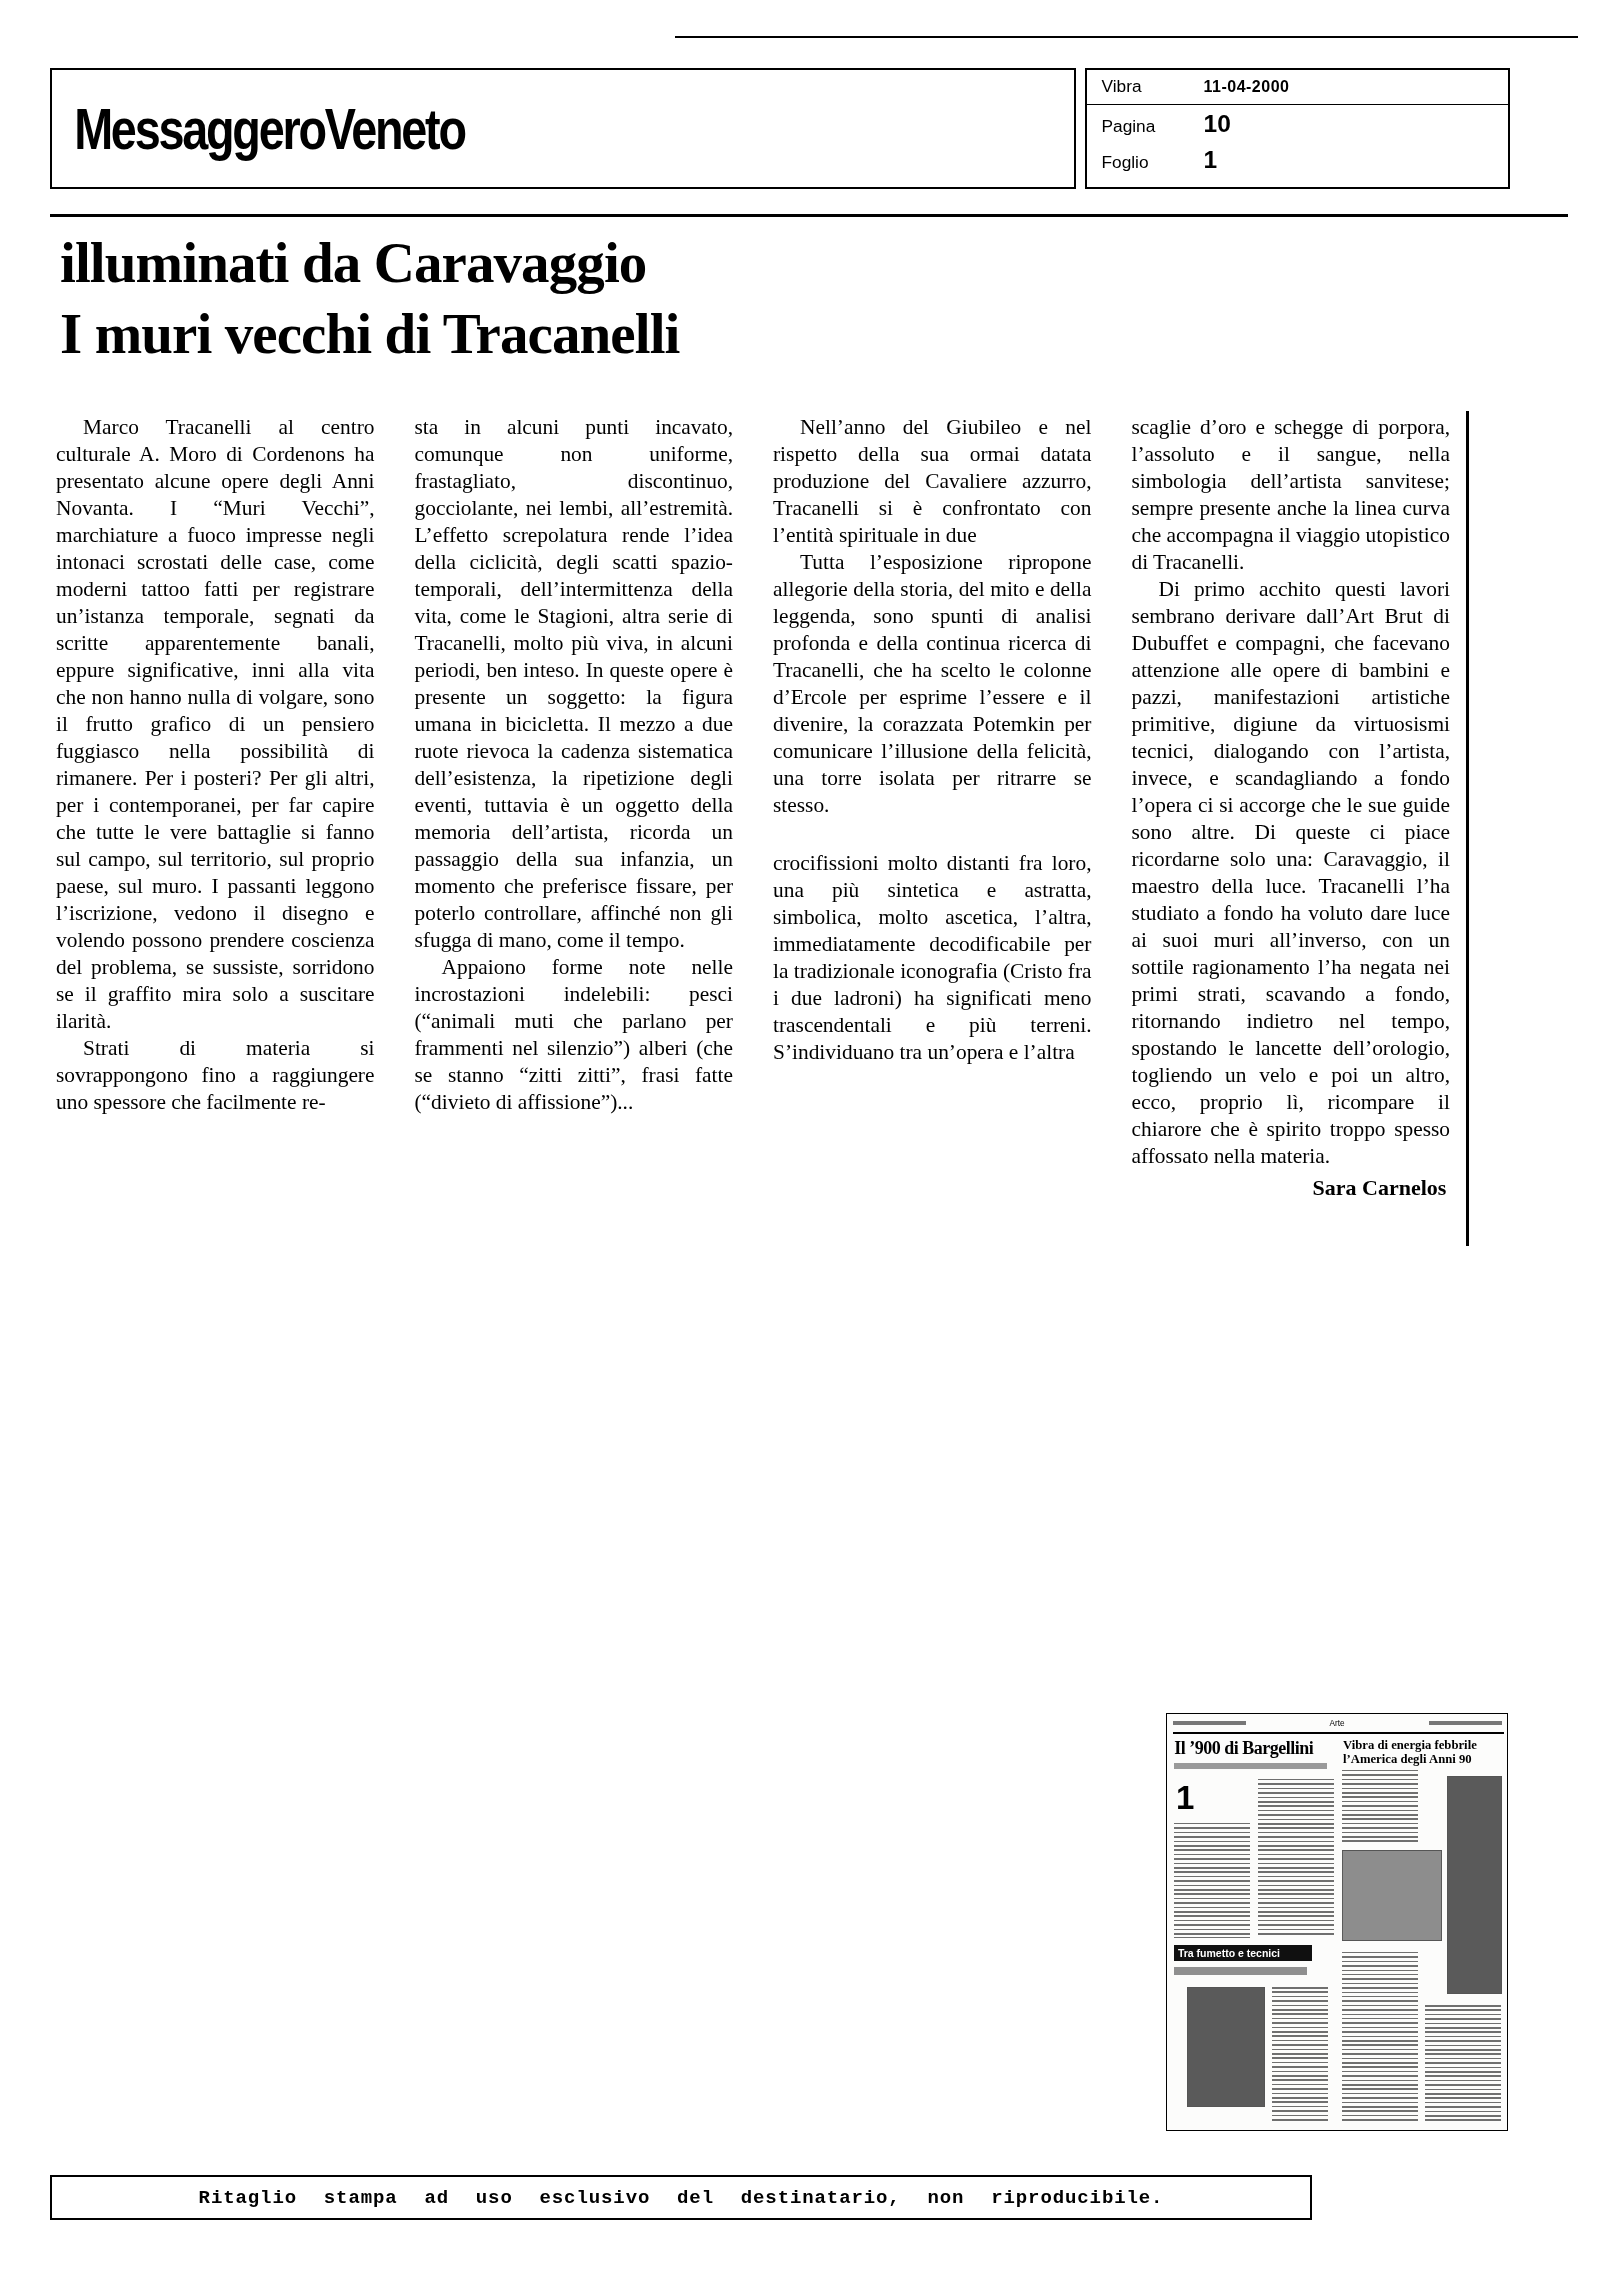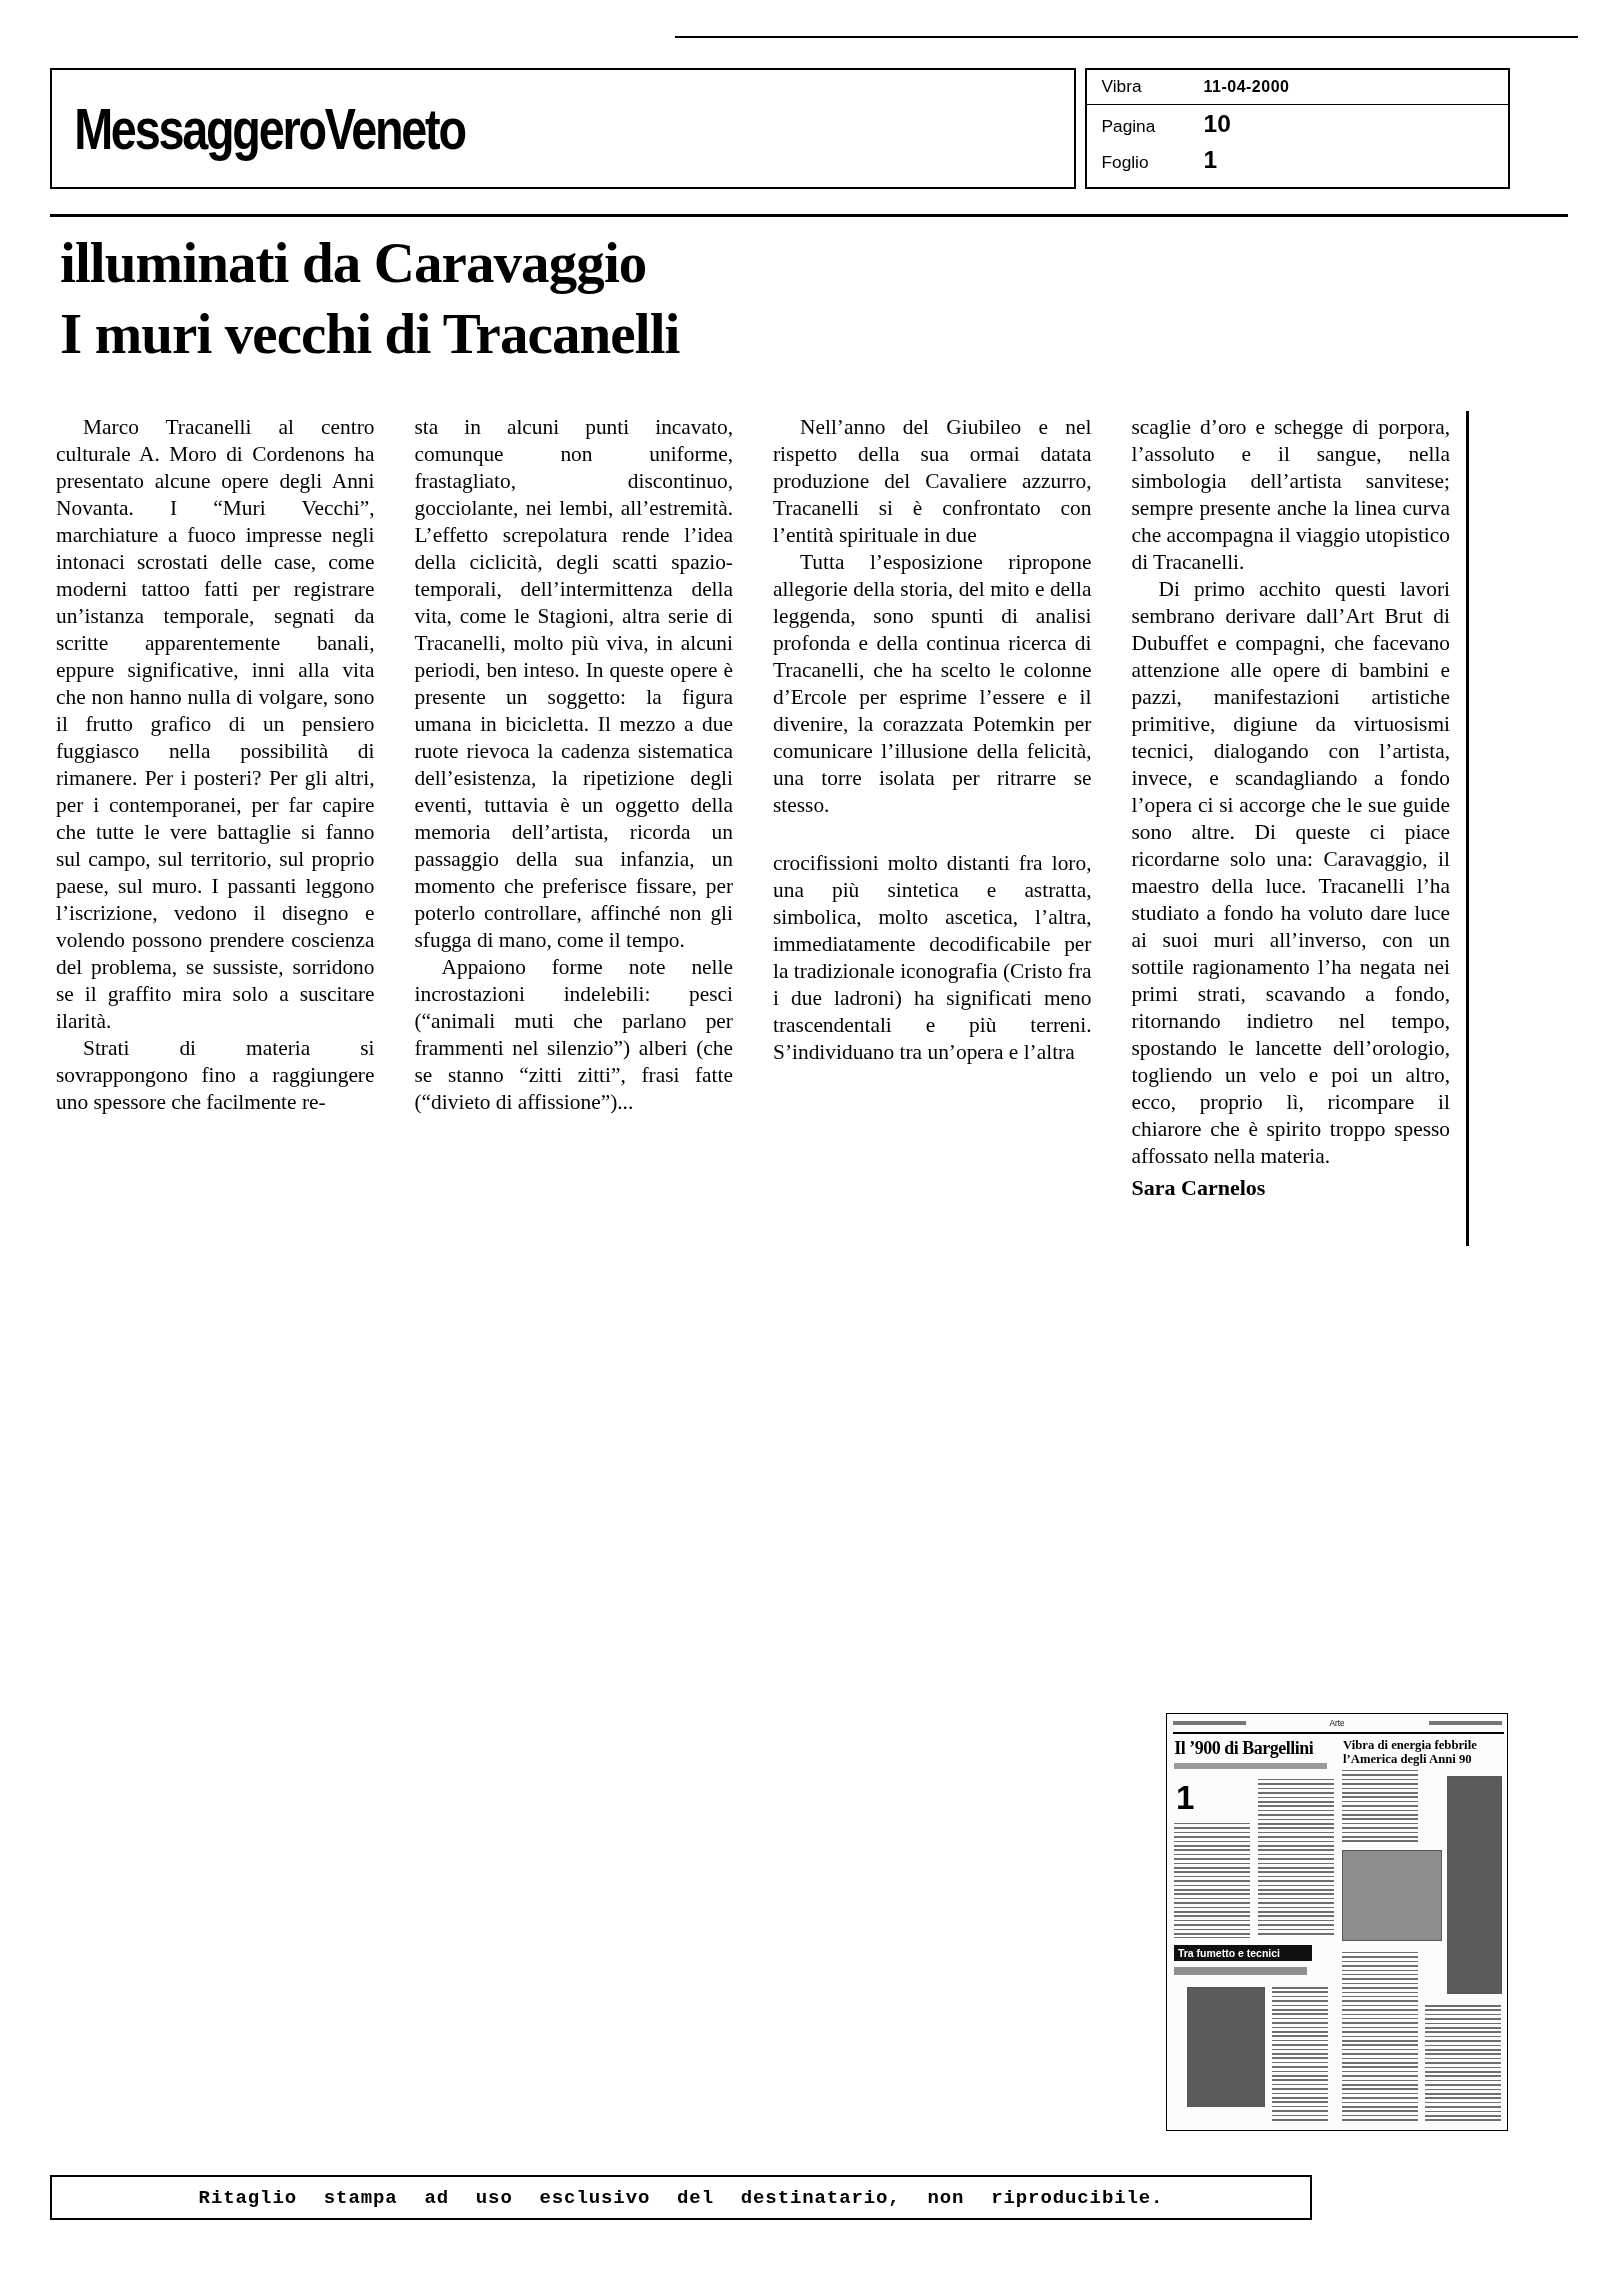--- a/index.html
+++ b/index.html
@@ -50,21 +50,21 @@
   .columns {
     position:absolute; left:56px; top:414px; width:1394px;
     display:flex; gap:40px;
   }
   .col {
     width:327px; font-size:21.4px; line-height:27px; text-align:justify;
     hyphens:auto; -webkit-hyphens:auto;
   }
   .para.indent { text-indent:27px; }
   .para.gap { margin-top:31px; }
-  .byline { font-weight:bold; margin-top:3.6px; padding-right:3.6px; font-size:22px; }
+  .byline { text-align:right; font-weight:bold; margin-top:3.6px; padding-right:3.6px; font-size:22px; }
 
   .v-rule { position:absolute; left:1466px; top:411px; width:2.7px; height:835px; background:#000; }
 
   
   .thumb {
     position:absolute; left:1166px; top:1713px; width:342px; height:418px;
     border:1.8px solid #000; background:#fcfcfb; overflow:hidden;
   }
   .thumb-masthead {
     position:absolute; left:5.5px; top:2.7px; width:329px; height:12.7px;

